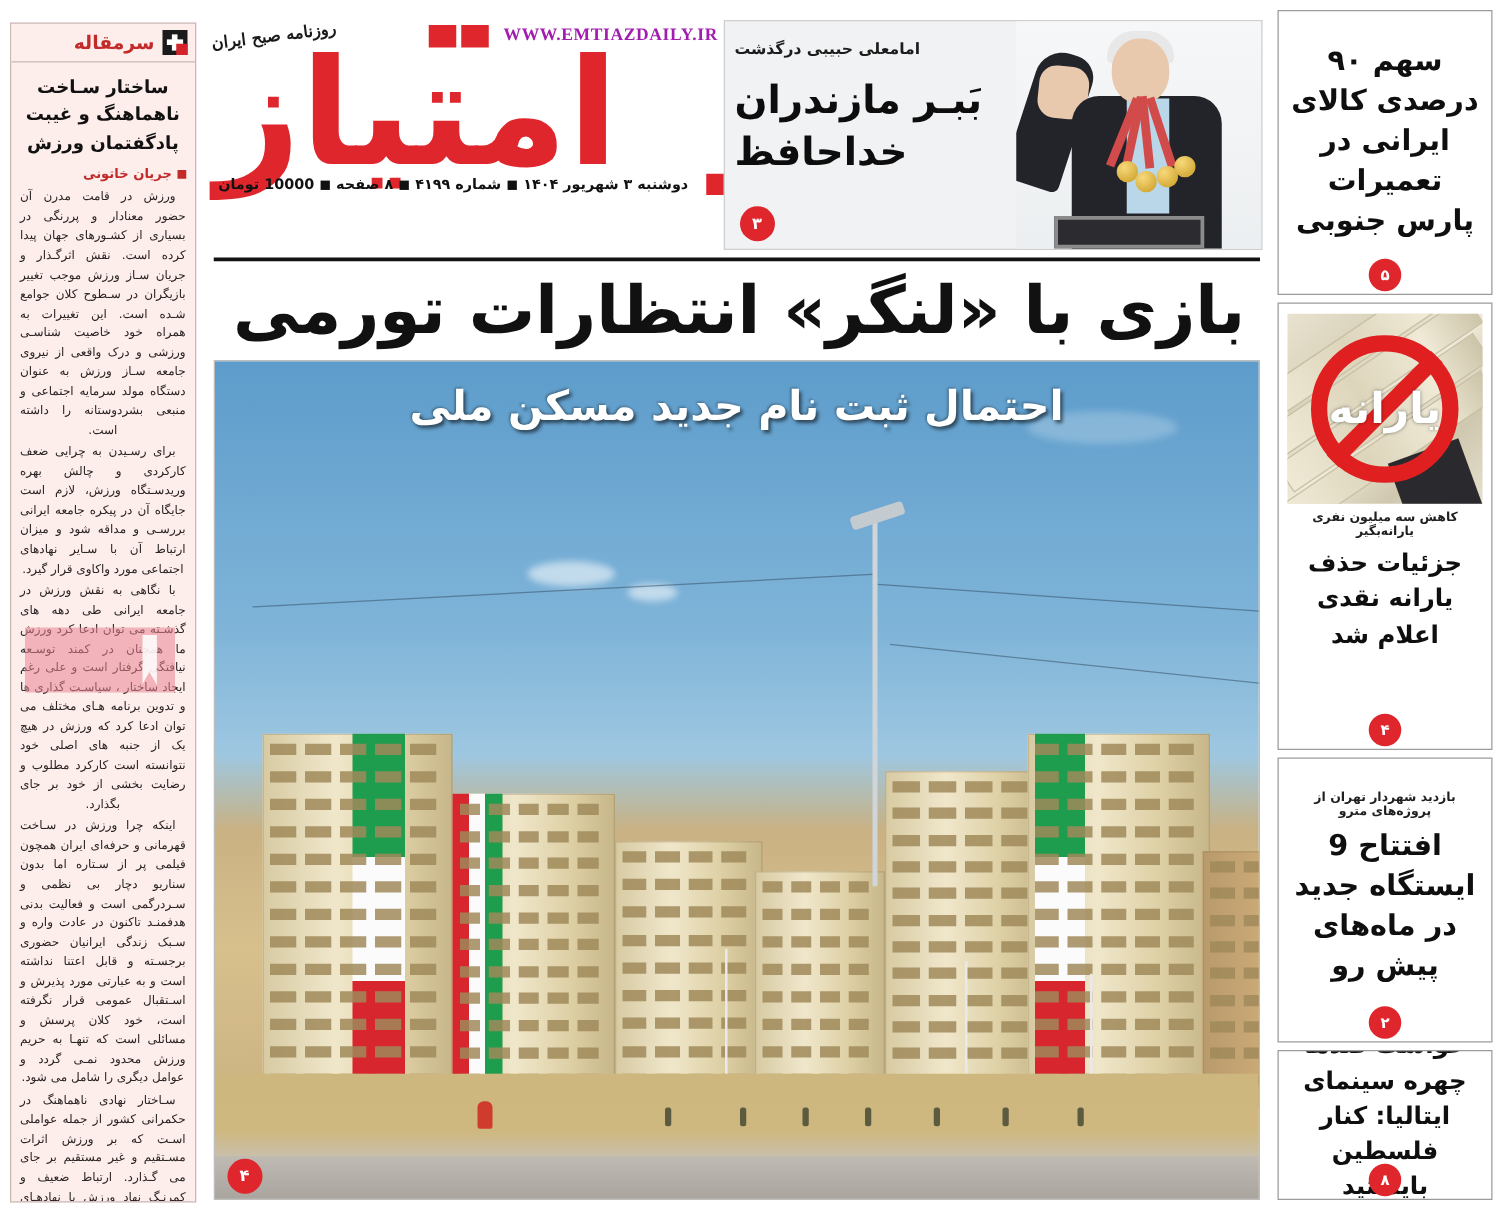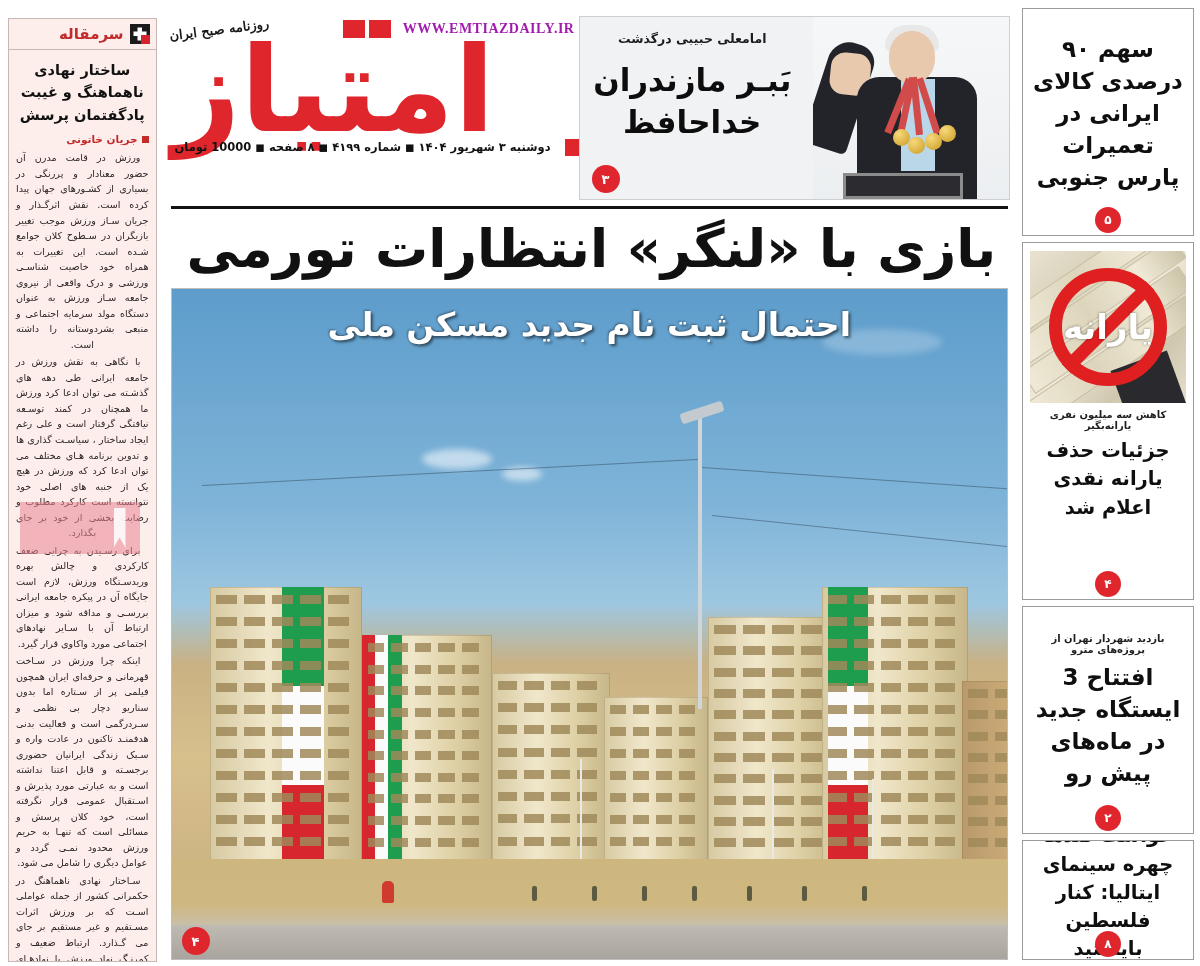--- a/index.html
+++ b/index.html
@@ -223,21 +223,21 @@
     position: relative;
     display: flex;
     flex-direction: row-reverse;
     overflow: hidden;
     margin-top: 8px;
     margin-bottom: 4px;
   }
   .ts-text {
     flex: 1;
     padding: 14px 16px 8px 8px;
-    text-align: center;
+    text-align: left;
     position: relative;
   }
   .ts-kicker {
     font-size: 12.5px;
     font-weight: bold;
     color: #1c1c1c;
     margin-bottom: 14px;
   }
   .ts-title {
     font-size: 31px;
@@ -464,28 +464,28 @@
 
 <div class="page">
 
   <aside class="editorial-col">
     <div class="editorial-box">
       <div class="editorial-head">
         <span class="ed-badge"></span>
         <span class="ed-head-title">سرمقاله</span>
       </div>
       <div class="editorial-body">
-        <h2 class="ed-title">ساختار نهادی ناهماهنگ و غیبت پادگفتمان پرسش</h2>
+        <h2 class="ed-title">ساختار سـاخت ناهماهنگ و غیبت پادگفتمان ورزش</h2>
         <div class="ed-author">
           <span class="sq"></span>
           <span class="ed-author-name">جریان خاتونی</span>
         </div>
         <p class="ed-para">ورزش در قامت مدرن آن حضور معنادار و پررنگی در بسیاری از کشـورهای جهان پیدا کرده است. نقش اثرگـذار و جریان سـاز ورزش موجب تغییر بازیگران در سـطوح کلان جوامع شـده است. این تغییرات به همراه خود خاصیت شناسـی ورزشی و درک واقعی از نیروی جامعه سـاز ورزش به عنوان دستگاه مولد سرمایه اجتماعی و منبعی بشردوستانه را داشته است.</p>
+        <p class="ed-para">برای رسـیدن به چرایی ضعف کارکردی و چالش بهره وریدسـتگاه ورزش، لازم است جایگاه آن در پیکره جامعه ایرانی بررسـی و مداقه شود و میزان ارتباط آن با سـایر نهادهای اجتماعی مورد واکاوی قرار گیرد.</p>
         <p class="ed-para">با نگاهی به نقش ورزش در جامعه ایرانی طی دهه های گذشـته می توان ادعا کرد ورزش ما همچنان در کمند توسـعه نیافتگی گرفتار است و علی رغم ایجاد ساختار ، سیاسـت گذاری ها و تدوین برنامه هـای مختلف می توان ادعا کرد که ورزش در هیچ یک از جنبه های اصلی خود نتوانسته است کارکرد مطلوب و رضایت بخشی از خود بر جای بگذارد.</p>
-        <p class="ed-para">برای رسـیدن به چرایی ضعف کارکردی و چالش بهره وریدسـتگاه ورزش، لازم است جایگاه آن در پیکره جامعه ایرانی بررسـی و مداقه شود و میزان ارتباط آن با سـایر نهادهای اجتماعی مورد واکاوی قرار گیرد.</p>
         <p class="ed-para">اینکه چرا ورزش در سـاخت قهرمانی و حرفه‌ای ایران همچون فیلمی پر از سـتاره اما بدون سناریو دچار بی نظمی و سـردرگمی است و فعالیت بدنی هدفمنـد تاکنون در عادت واره و سـبک زندگی ایرانیان حضوری برجسـته و قابل اعتنا نداشته است و به عبارتی مورد پذیرش و اسـتقبال عمومی قرار نگرفته است، خود کلان پرسش و مسائلی است که تنهـا به حریم ورزش محدود نمـی گردد و عوامل دیگری را شامل می شود.</p>
         <p class="ed-para">سـاختار نهادی ناهماهنگ در حکمرانی کشور از جمله عواملی اسـت که بر ورزش اثرات مسـتقیم و غیر مستقیم بر جای می گـذارد. ارتباط ضعیف و کمرنـگ نهاد ورزش با نهادهـای اصلی و مکملی چون: سیاسـت، اقتصـاد، آموزش و بهداشـت که بازیگـران مهمی در بهره وری ورزش بشـمار می آیند، علتی اسـت بر اینکه مفهوم ورزش به میزان مطلوب در سازمان عقلانی و سیاست گذاری جامعه ورود پیدا نکرده است.</p>
 
       </div>
       <div class="ed-watermark"></div>
     </div>
   </aside>
 
   <main class="center-col">
 
@@ -934,21 +934,21 @@
         <div class="no-word">یارانه</div>
         <div class="no-sign"></div>
       </div>
       <div class="l-kicker">کاهش سه میلیون نفری یارانه‌بگیر</div>
       <h3 class="l-title small">جزئیات حذف یارانه نقدی اعلام شد</h3>
       <div class="l-badge">۴</div>
     </article>
 
     <article class="lbox" style="flex:0 0 228px; justify-content:center;">
       <div class="l-kicker">بازدید شهردار تهران از پروژه‌های مترو</div>
-      <h3 class="l-title">افتتاح 3 ایستگاه جدید در ماه‌های پیش رو</h3>
+      <h3 class="l-title">افتتاح 9 ایستگاه جدید در ماه‌های پیش رو</h3>
       <div class="l-badge">۲</div>
     </article>
 
     <article class="lbox" style="flex:1 1 auto; justify-content:center; padding-bottom:22px;">
       <h3 class="l-title small">خواست صدها چهره سینمای ایتالیا: کنار فلسطین بایستید</h3>
       <div class="l-badge">۸</div>
     </article>
 
   </aside>
 </div>

